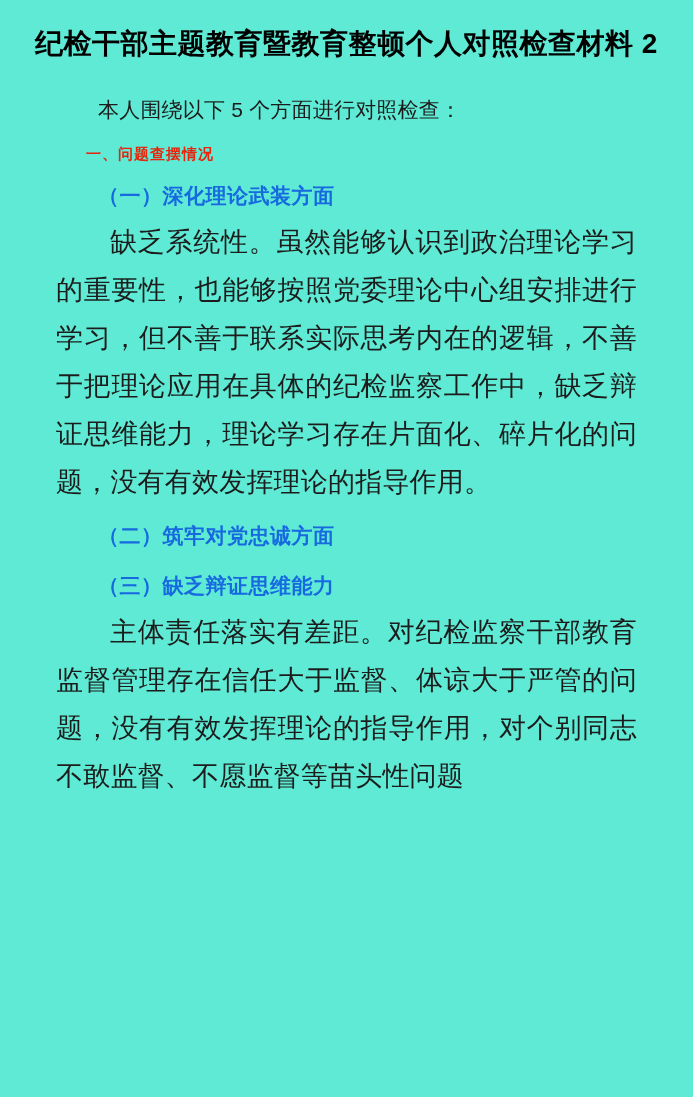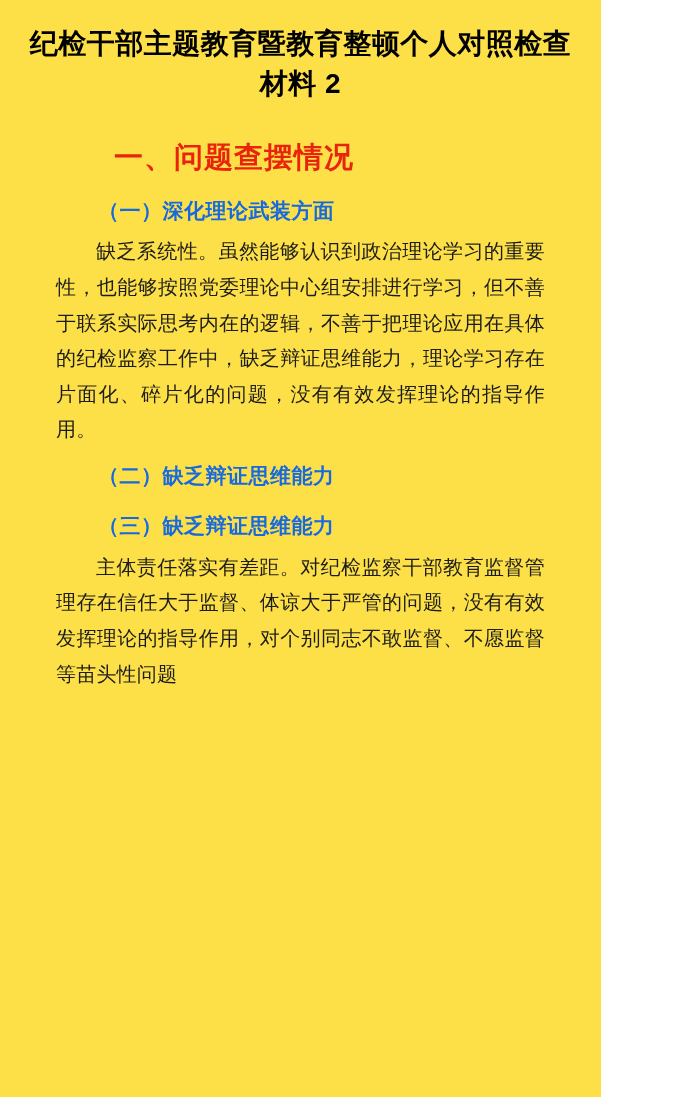--- a/index.html
+++ b/index.html
@@ -8,104 +8,104 @@
     background: #ffffff;
   }
   body {
     width: 693px;
     min-height: 1097px;
     font-family: "Liberation Sans", "DejaVu Sans", sans-serif;
     color: #1a1a1a;
     -webkit-font-smoothing: antialiased;
   }
   .page {
-    width: 601px;
+    width: 693px;
     min-height: 1097px;
     box-sizing: border-box;
     padding: 24px 18px 8px 18px;
-    background: #fde047;
+    background: #5eead4;
   }
   .doc-title {
     font-size: 28px;
     font-weight: bold;
     line-height: 1.42;
     text-align: center;
     color: #000000;
     letter-spacing: 0.5px;
     margin: 0 0 26px 0;
     padding: 0 6px;
   }
   .body-block {
     padding: 0 38px 0 38px;
   }
   p {
     margin: 0 0 4px 0;
   }
   .para {
-    font-size: 20px;
+    font-size: 27px;
     line-height: 1.78;
     color: #1c1c1c;
     text-align: justify;
     text-indent: 2em;
     margin-bottom: 2px;
     letter-spacing: 0.2px;
   }
   .lead {
     font-size: 21px;
     line-height: 1.9;
     color: #1c1c1c;
     text-indent: 2em;
     margin-bottom: 10px;
     letter-spacing: 0.2px;
   }
   .heading-red {
-    font-size: 29px;
+    font-size: 15px;
     font-weight: bold;
     color: #e8250c;
     line-height: 1.9;
     text-indent: 2em;
     margin-bottom: 8px;
     letter-spacing: 1px;
   }
   .heading-blue {
     font-size: 21px;
     font-weight: bold;
     color: #1769e0;
     line-height: 1.9;
     text-indent: 2em;
     margin-bottom: 2px;
     letter-spacing: 0.5px;
-    font-family: Liberation Mono, monospace;
   }
   .section {
     margin-bottom: 6px;
   }
   .section + .section {
     margin-top: 10px;
   }
 </style>
 </head>
 <body>
 
 <div class="page">
 
   <h1 class="doc-title">纪检干部主题教育暨教育整顿个人对照检查材料 2</h1>
 
   <div class="body-block">
 
+    <p class="lead">本人围绕以下 5 个方面进行对照检查：</p>
 
     <p class="heading-red">一、问题查摆情况</p>
 
     <div class="section">
       <p class="heading-blue">（一）深化理论武装方面</p>
       <p class="para">缺乏系统性。虽然能够认识到政治理论学习的重要性，也能够按照党委理论中心组安排进行学习，但不善于联系实际思考内在的逻辑，不善于把理论应用在具体的纪检监察工作中，缺乏辩证思维能力，理论学习存在片面化、碎片化的问题，没有有效发挥理论的指导作用。</p>
     </div>
 
     <div class="section">
-      <p class="heading-blue">（二）缺乏辩证思维能力</p>
+      <p class="heading-blue">（二）筑牢对党忠诚方面</p>
     </div>
 
     <div class="section">
       <p class="heading-blue">（三）缺乏辩证思维能力</p>
       <p class="para">主体责任落实有差距。对纪检监察干部教育监督管理存在信任大于监督、体谅大于严管的问题，没有有效发挥理论的指导作用，对个别同志不敢监督、不愿监督等苗头性问题</p>
     </div>
 
   </div>
 </div>
 

